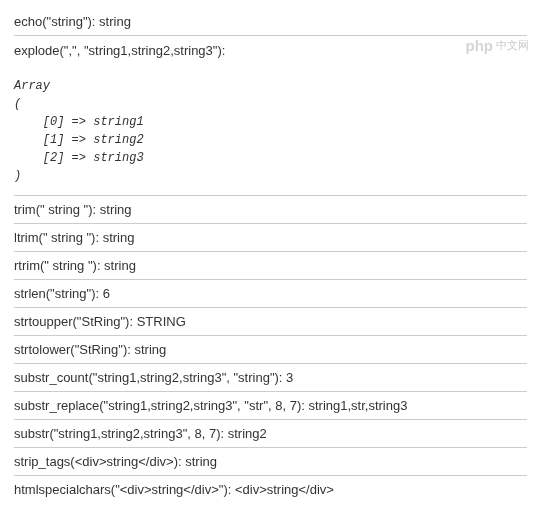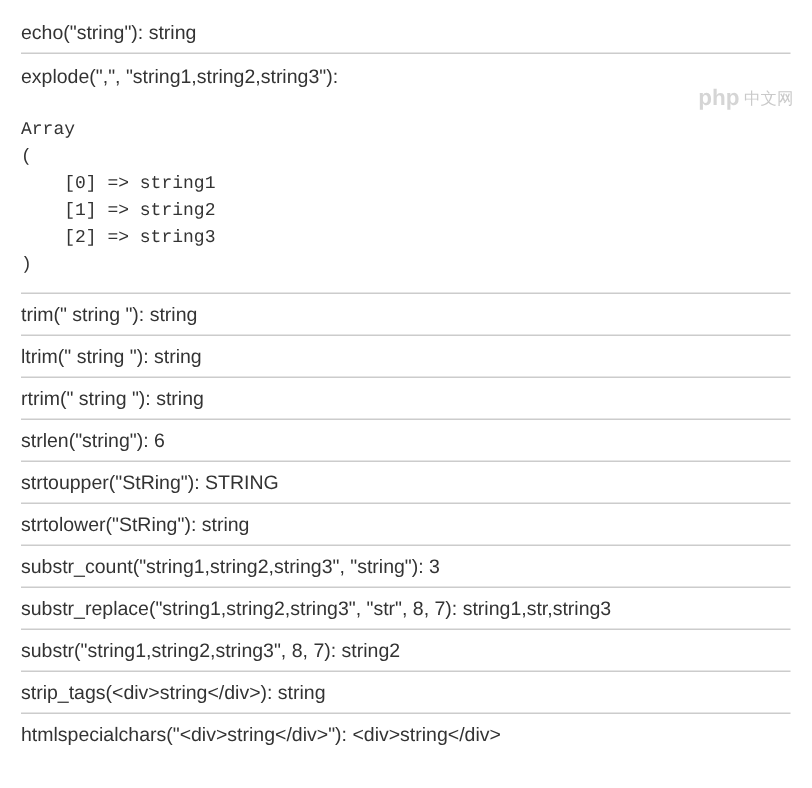--- a/index.html
+++ b/index.html
@@ -27,31 +27,31 @@
       font-family: Verdana, Arial, sans-serif;
       font-size: 13px;
       white-space: nowrap;
     }
     .mono-block {
       font-family: "Courier New", monospace;
       font-size: 12px;
       white-space: pre;
       line-height: 1.5;
       padding: 6px 0 4px 0;
+      font-style: italic;
     }
     .watermark {
       position: absolute;
       top: 37px;
       right: 12px;
       display: flex;
       align-items: center;
       opacity: 0.35;
       font-size: 11px;
       color: #666;
-      margin-top: 20px;
     }
     .watermark .logo {
       font-family: Arial, sans-serif;
       font-weight: bold;
       font-size: 15px;
       color: #888;
       margin-right: 3px;
     }
     .row.sep {
       padding: 7px 0;

